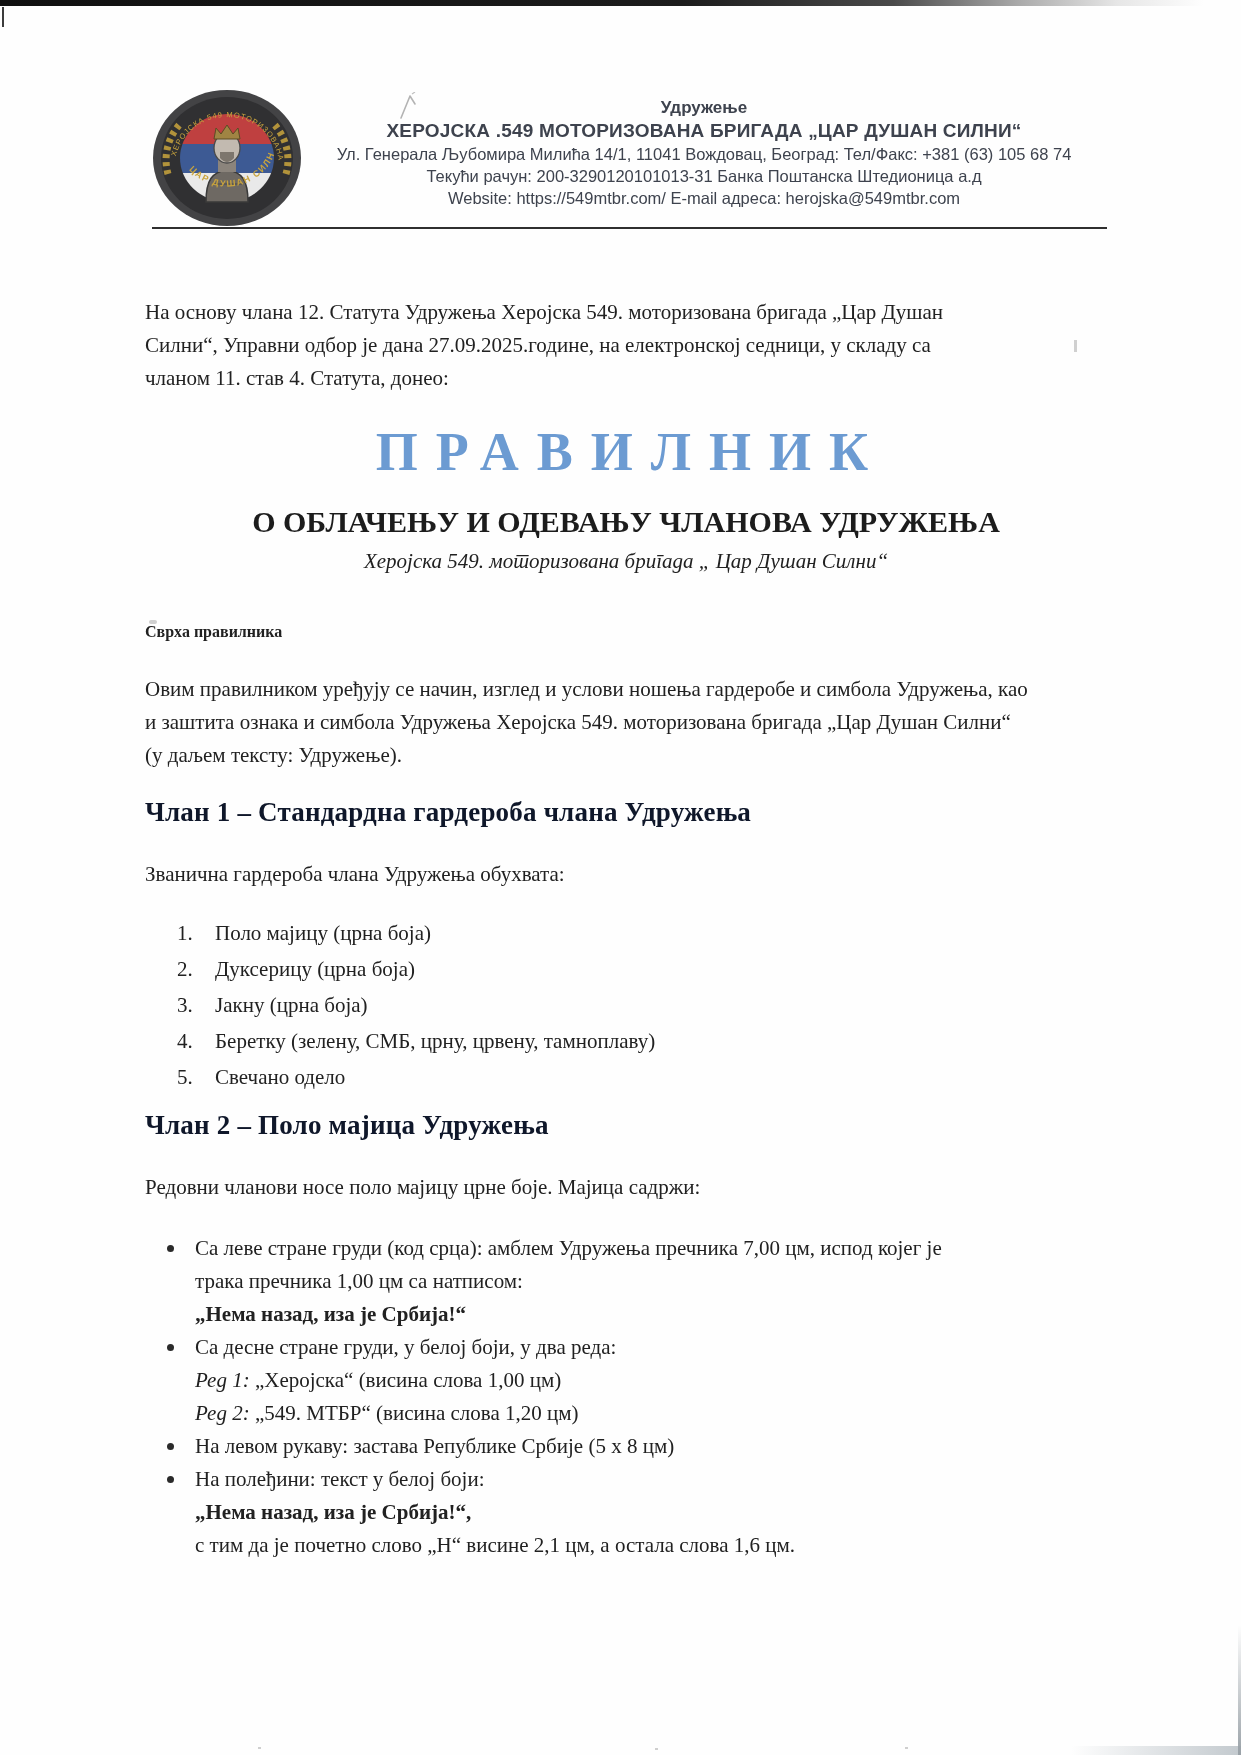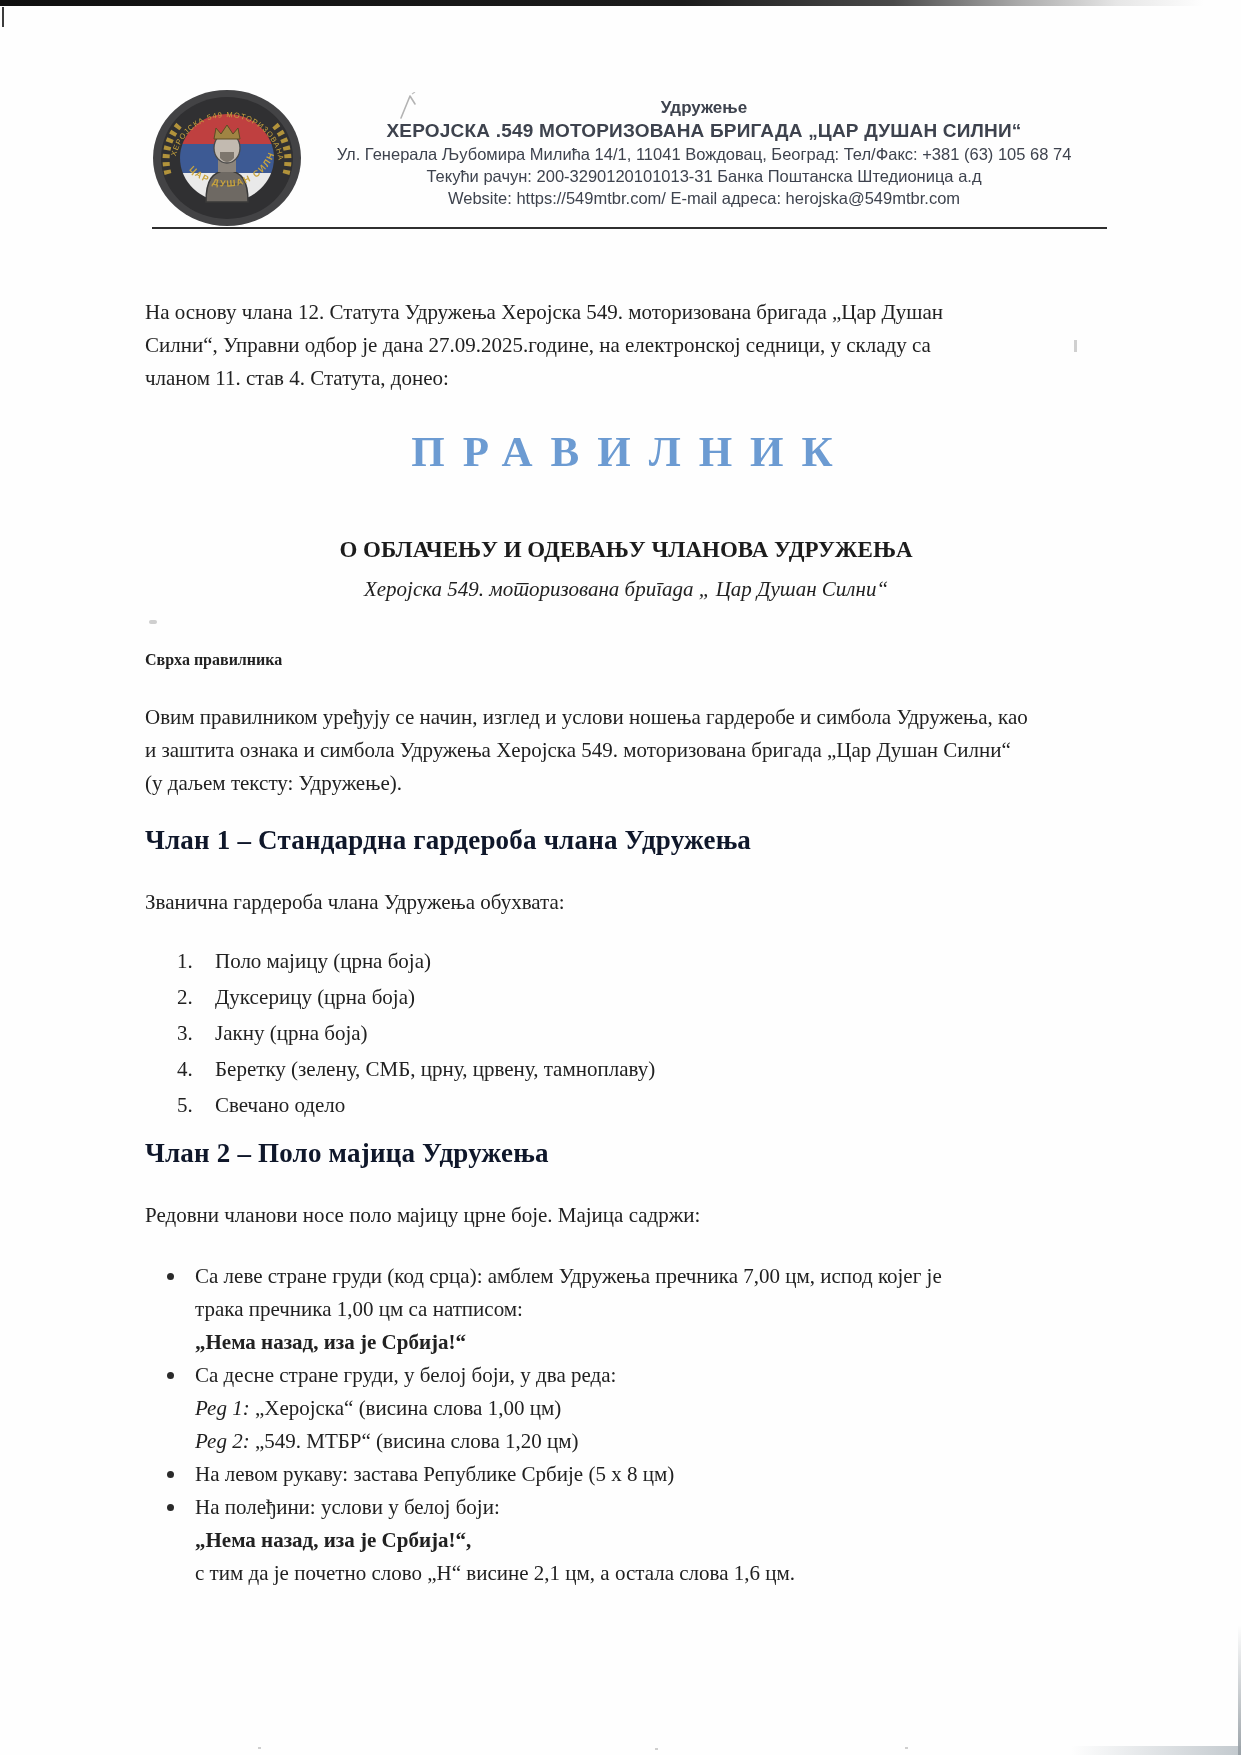--- a/index.html
+++ b/index.html
@@ -45,30 +45,30 @@
   .ht-line{font-size:16.5px;line-height:22px;}
   .header-rule{position:absolute;left:152px;top:227px;width:955px;height:2px;background:#2f2f2f;}
 
   
   .body-col{position:absolute;left:145px;top:296px;width:962px;font-size:21px;line-height:33px;}
   .intro-line{white-space:nowrap;}
 
   .doc-title{
     margin-top:30px;
     text-align:center;
-    font-size:43px;line-height:54px;
+    font-size:54px;line-height:54px;
     font-weight:bold;
     letter-spacing:18px;
     padding-left:10px;
     color:#6c9bd2;
   }
   .doc-subtitle{
-    margin-top:56px;
-    text-align:center;
-    font-size:23px;line-height:30px;
+    margin-top:28px;
+    text-align:center;
+    font-size:30px;line-height:30px;
     font-weight:bold;
     color:#1c1c1c;
   }
   .doc-subtitle2{
     margin-top:10px;
     text-align:center;
     font-size:21px;line-height:28px;
     font-style:italic;
   }
   .purpose-heading{
@@ -228,20 +228,20 @@
         <div class="b-line">Са десне стране груди, у белој боји, у два реда:</div>
         <div class="b-line"><span class="b-ital">Ред 1:</span><span> „Херојска“ (висина слова 1,00 цм)</span></div>
         <div class="b-line"><span class="b-ital">Ред 2:</span><span> „549. МТБР“ (висина слова 1,20 цм)</span></div>
       </li>
       <li>
         <span class="bullet-dot"></span>
         <div class="b-line">На левом рукаву: застава Републике Србије (5 x 8 цм)</div>
       </li>
       <li>
         <span class="bullet-dot"></span>
-        <div class="b-line">На полеђини: услови у белој боји:</div>
+        <div class="b-line">На полеђини: текст у белој боји:</div>
         <div class="b-line b-bold">„Нема назад, иза је Србија!“,</div>
         <div class="b-line">с тим да је почетно слово „Н“ висине 2,1 цм, а остала слова 1,6 цм.</div>
       </li>
     </ul>
 
   </div>
 </div>
 
 </body></html>

